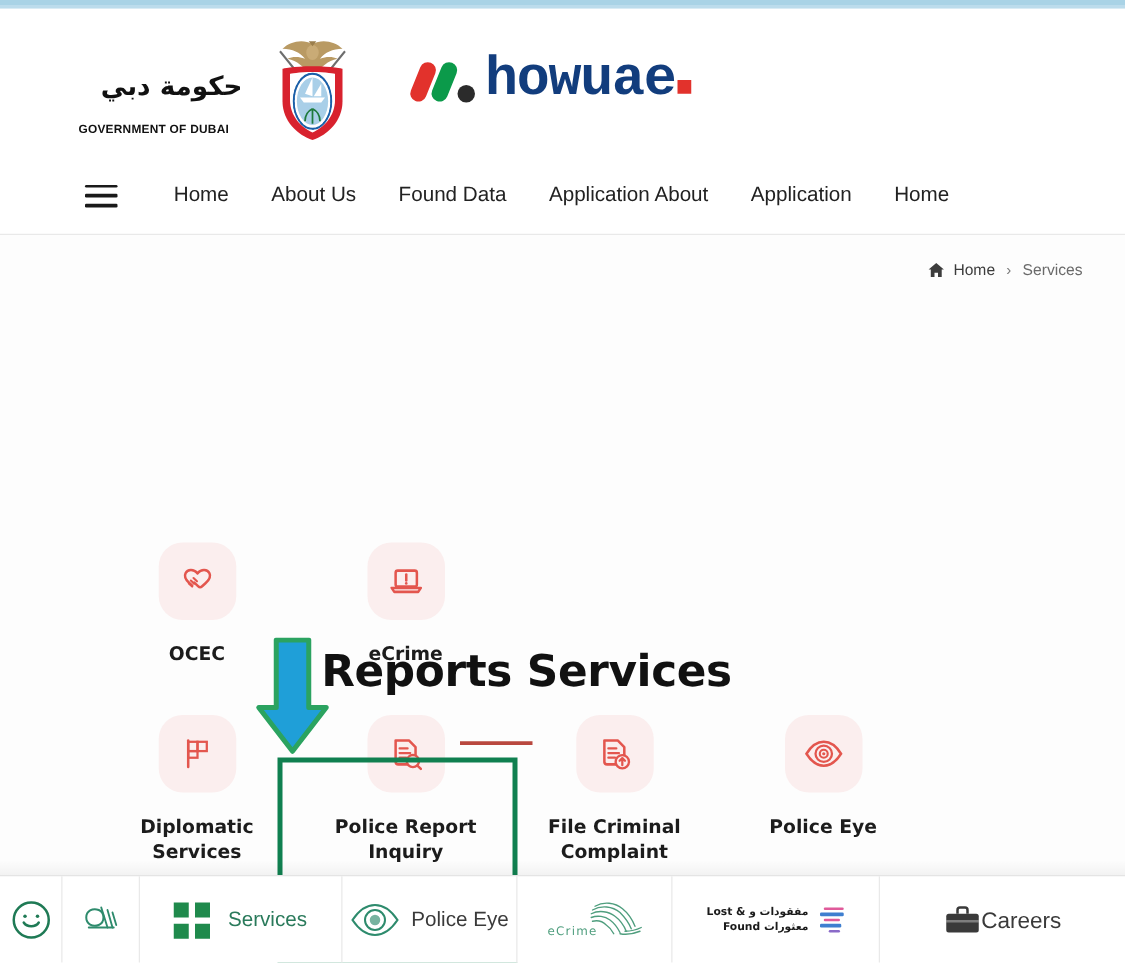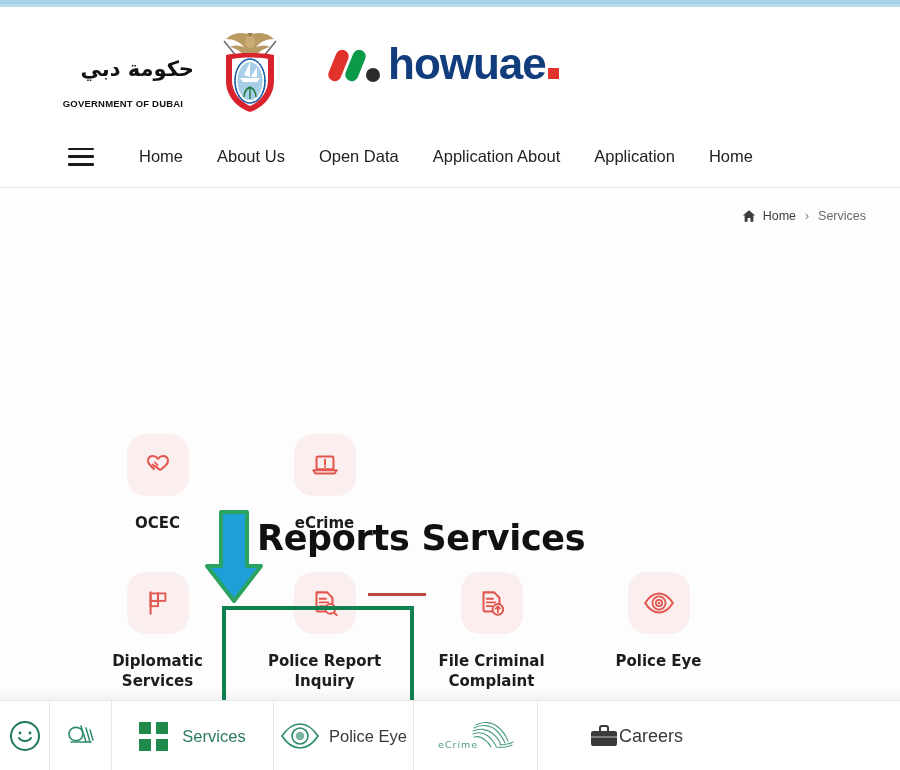--- a/index.html
+++ b/index.html
@@ -28,21 +28,21 @@
 
   .brand { position:absolute; left:330px; top:31px; height:52px; display:flex; align-items:center; }
   .brand-mark { width:56px; height:40px; position:relative; margin-right:2px; }
   .bar-red { position:absolute; left:2px; top:5px; width:13px; height:33px; background:#e2322c;
              border-radius:7px; transform:rotate(22deg); }
   .bar-green { position:absolute; left:19px; top:5px; width:13px; height:33px; background:#0b9a4a;
                border-radius:7px; transform:rotate(22deg); }
   .dot-dark { position:absolute; left:36px; top:24px; width:14px; height:14px; border-radius:50%;
               background:#2b2b2b; }
   .brand-word { font-size:44px; font-weight:bold; color:#123d7d; letter-spacing:-1px;
-                font-family:Liberation Sans, sans-serif; line-height:1; }
+                font-family:Liberation Mono, monospace; line-height:1; }
   .brand-dot { display:inline-block; width:11px; height:11px; background:#e2322c; margin-left:2px;
                vertical-align:baseline; }
 
   
   .nav { position:absolute; left:0; top:126px; width:900px; height:62px; background:#fff;
          border-bottom:1px solid #e9e9e9; display:flex; align-items:center; }
   .hamburger { margin-left:68px; width:26px; height:18px; display:flex; flex-direction:column;
                justify-content:space-between; cursor:pointer; }
   .hamburger span { display:block; height:2.6px; background:#1a1a1a; border-radius:1px; }
   .nav-items { display:flex; align-items:center; margin-left:28px; }
@@ -170,21 +170,21 @@
 
   <div class="nav">
     <div class="hamburger">
       <span></span>
       <span></span>
       <span></span>
     </div>
     <div class="nav-items">
       <div class="nav-item">Home</div>
       <div class="nav-item">About Us</div>
-      <div class="nav-item">Open Data</div>
+      <div class="nav-item">Found Data</div>
       <div class="nav-item">Application About</div>
       <div class="nav-item">Application</div>
       <div class="nav-item">Home</div>
     </div>
   </div>
 
   <div class="content">
 
     <div class="breadcrumb">
       <span class="bc-home-icon">
@@ -343,20 +343,35 @@
           <path d="M43 16 C49 13 57 14 62 18 C66 21 69 25 71 30"></path>
           <path d="M43 19 C48 17 54 18 58 21 C62 24 64 27 66 31"></path>
           <path d="M44 22 C48 21 52 22 55 25 C58 27 60 30 61 32"></path>
           <path d="M70 30 C74 30 79 29 83 27"></path>
           <path d="M66 32 C71 33 77 32 82 30"></path>
         </g>
         <text x="8" y="33" font-family="DejaVu Sans, sans-serif" font-size="9.5" fill="#4f9e7e" letter-spacing="1">eCrime</text>
       </svg>
     </div>
 
+    <div class="bb-cell bb-lost">
+      <div class="lost-wrap">
+        <div class="lost-text">
+          <div><span>Lost &amp;</span>&nbsp;<span>مفقودات و</span></div>
+          <div><span>Found</span>&nbsp;<span>معثورات</span></div>
+        </div>
+        <div class="lost-bars">
+          <i style="background:#e05a9a; width:16px; margin-left:3px;"></i>
+          <i style="background:#3f7fd0; width:19px; margin-left:0;"></i>
+          <i style="background:#e05a9a; width:13px; margin-left:3px;"></i>
+          <i style="background:#3f7fd0; width:17px; margin-left:0;"></i>
+          <i style="background:#8a6ac8; width:9px; margin-left:7px;"></i>
+        </div>
+      </div>
+    </div>
 
     <div class="bb-cell bb-careers">
       <svg width="30" height="28" viewBox="0 0 30 28">
         <path d="M4 9 h22 a2 2 0 0 1 2 2 v11 a2 2 0 0 1 -2 2 h-22 a2 2 0 0 1 -2 -2 v-11 a2 2 0 0 1 2 -2 z" fill="#3a3a3a"></path>
         <path d="M11 9 v-3 a2 2 0 0 1 2 -2 h4 a2 2 0 0 1 2 2 v3" fill="none" stroke="#3a3a3a" stroke-width="2"></path>
         <rect x="2" y="14" width="26" height="2" fill="#ffffff" opacity=".35"></rect>
       </svg>
       <span class="bb-label-careers">Careers</span>
     </div>
   </div>

